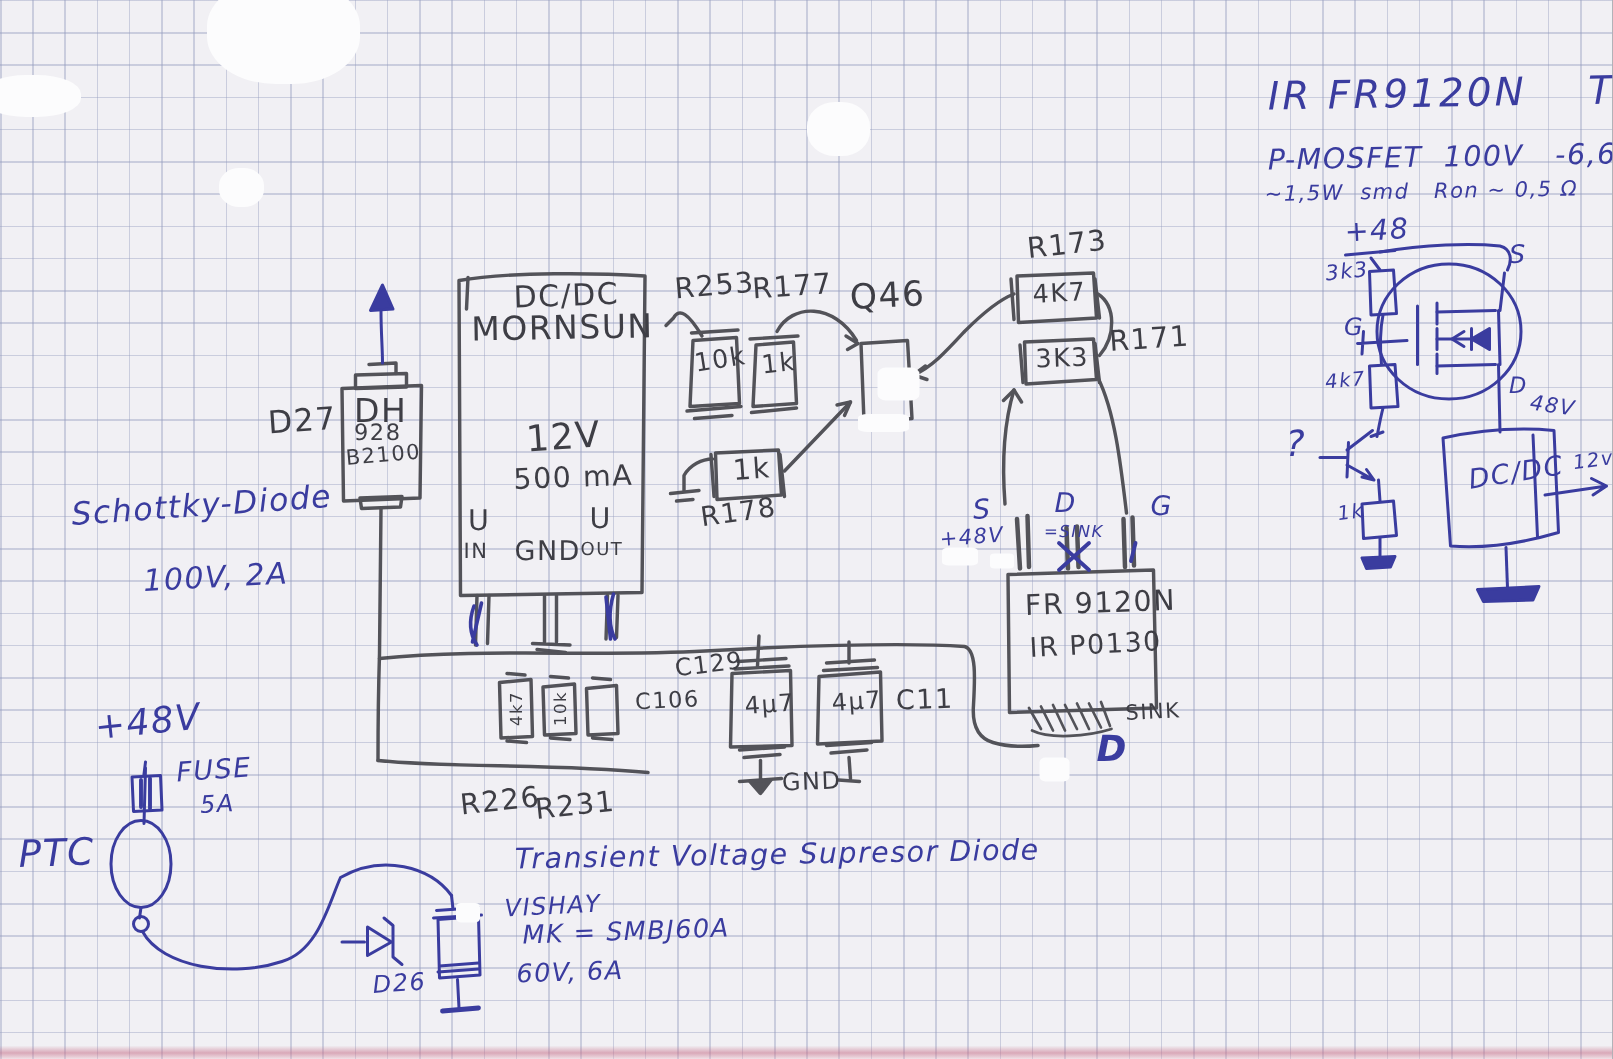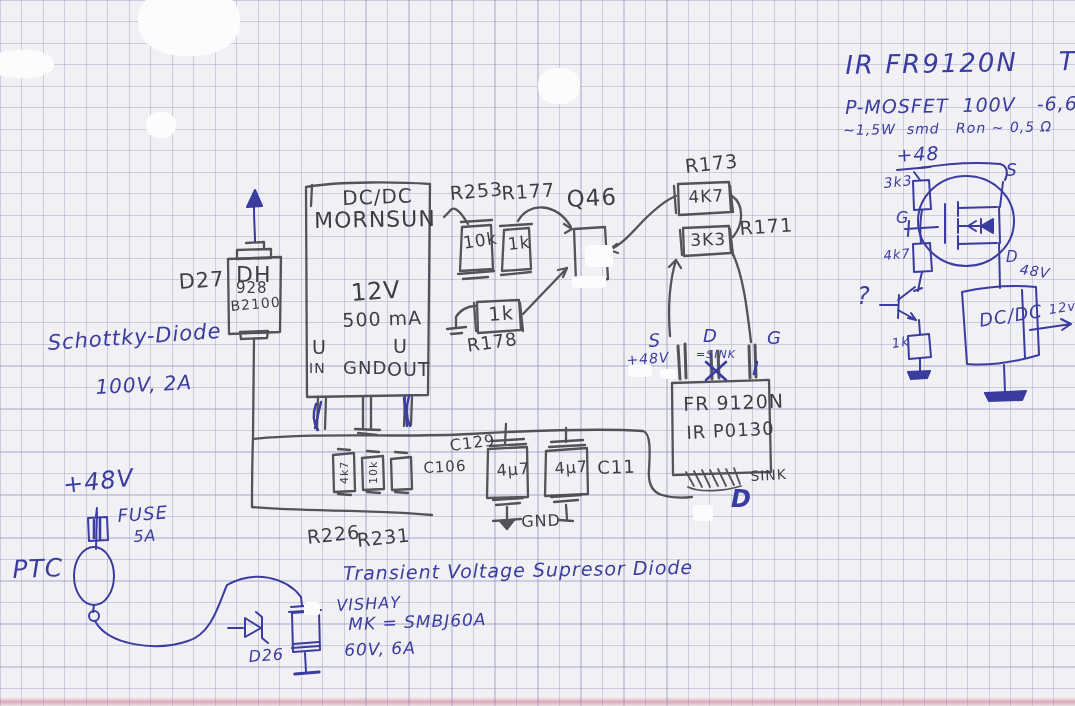--- a/index.html
+++ b/index.html
@@ -242,21 +242,21 @@
   <div class="t p" style="left:230px;top:299px;font-size:14px;transform:rotate(-5deg)">B2100</div>
 
   <div class="t p" style="left:342px;top:188px;font-size:20px;transform:rotate(-2deg)">DC/DC</div>
   <div class="t p" style="left:314px;top:210px;font-size:22px;transform:rotate(-1deg)">MORNSUN</div>
   <div class="t p" style="left:350px;top:281px;font-size:24px;transform:rotate(-4deg)">12V</div>
   <div class="t p" style="left:342px;top:311px;font-size:19px;transform:rotate(-2deg)">500 mA</div>
   <div class="t p" style="left:312px;top:338px;font-size:19px;">U</div>
   <div class="t p" style="left:309px;top:361px;font-size:14px;">IN</div>
   <div class="t p" style="left:343px;top:359px;font-size:18px;">GND</div>
   <div class="t p" style="left:393px;top:337px;font-size:19px;">U</div>
-  <div class="t p" style="left:387px;top:360px;font-size:19px;">OUT</div>
+  <div class="t p" style="left:387px;top:360px;font-size:12px;">OUT</div>
 
   <div class="t p" style="left:449px;top:184px;font-size:19px;transform:rotate(-5deg)">R253</div>
   <div class="t p" style="left:462px;top:235px;font-size:17px;transform:rotate(-9deg)">10k</div>
   <div class="t p" style="left:501px;top:184px;font-size:19px;transform:rotate(-4deg)">R177</div>
   <div class="t p" style="left:507px;top:236px;font-size:17px;transform:rotate(-6deg)">1k</div>
   <div class="t p" style="left:566px;top:188px;font-size:23px;transform:rotate(-3deg)">Q46</div>
   <div class="t p" style="left:488px;top:305px;font-size:19px;transform:rotate(-4deg)">1k</div>
   <div class="t p" style="left:466px;top:337px;font-size:18px;transform:rotate(-8deg)">R178</div>
 
   <div class="t p" style="left:684px;top:157px;font-size:19px;transform:rotate(-6deg)">R173</div>

